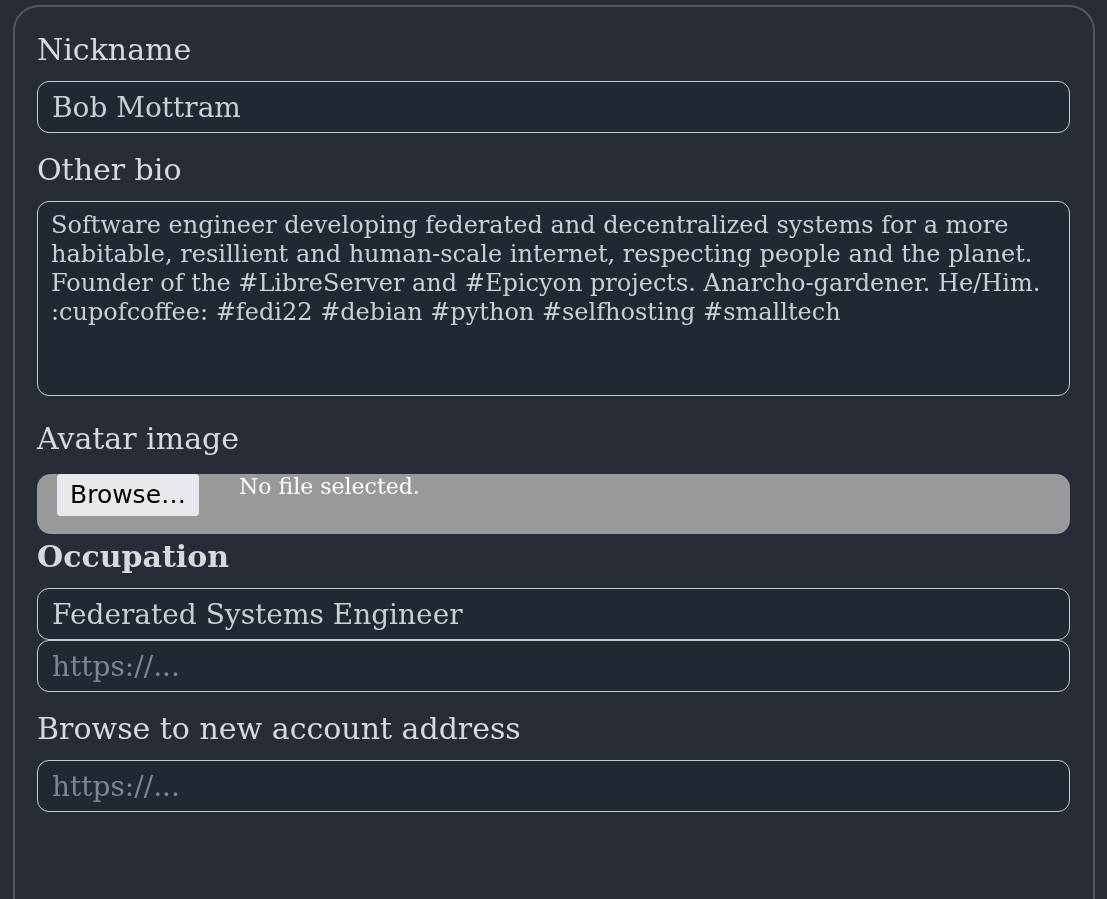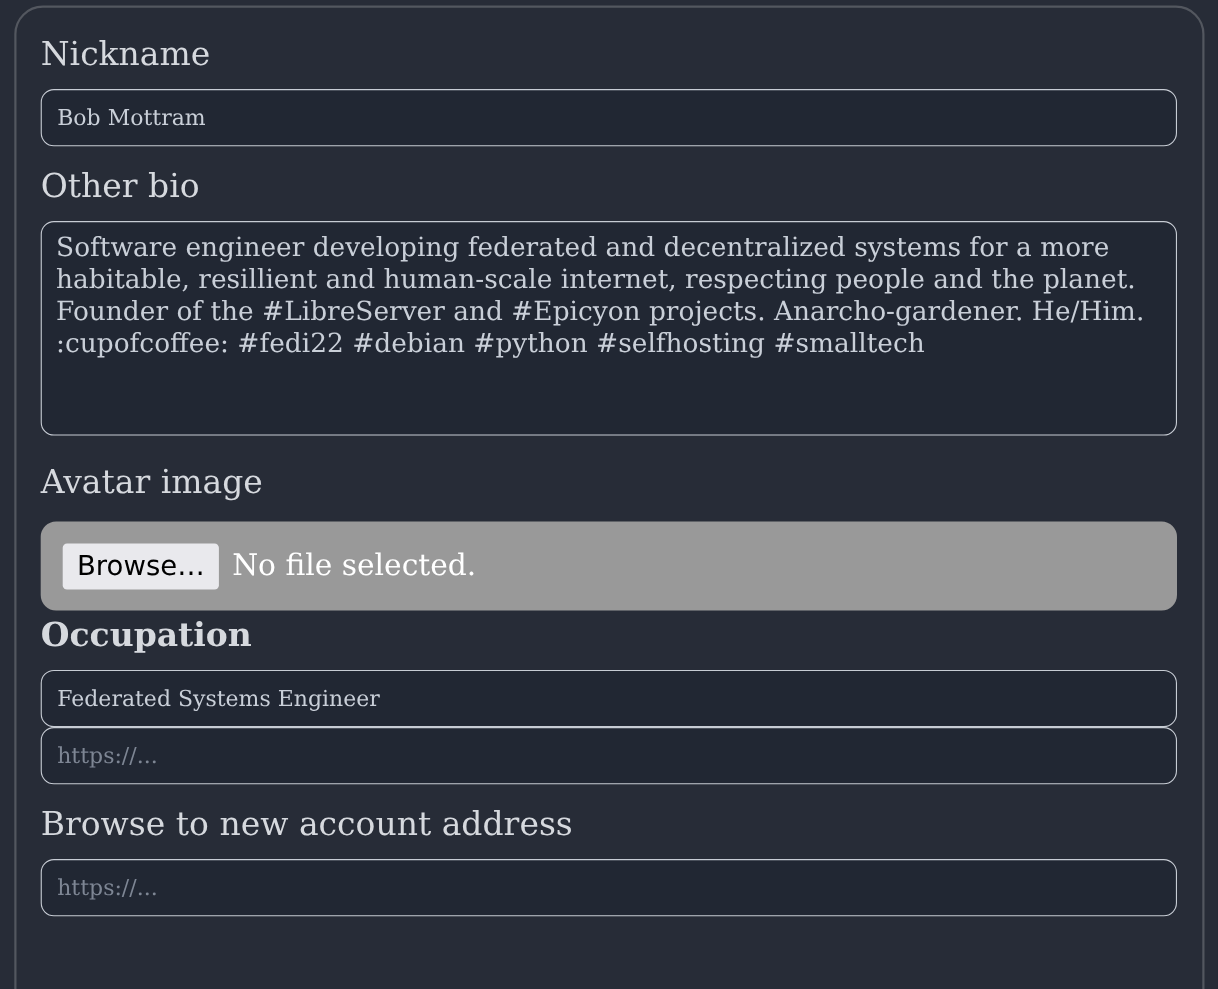--- a/index.html
+++ b/index.html
@@ -34,21 +34,21 @@
   .text-input {
     display: block;
     width: 100%;
     height: 52px;
     box-sizing: border-box;
     background: #212733;
     border: 1px solid #c7ccd4;
     border-radius: 12px;
     padding: 0 14px;
     font-family: "DejaVu Serif", serif;
-    font-size: 20px;
+    font-size: 28px;
     color: #c9cfd8;
     outline: none;
   }
   .text-input::placeholder { color: #7e8694; opacity: 1; }
   .bio-textarea {
     display: block;
     width: 100%;
     height: 195px;
     box-sizing: border-box;
     background: #212733;
@@ -57,42 +57,43 @@
     padding: 9px 13px;
     font-family: "DejaVu Serif", serif;
     font-size: 24px;
     line-height: 29px;
     color: #c9cfd8;
     resize: none;
     outline: none;
     overflow: hidden;
   }
   .file-input {
-    height: 81px;
+    height: 60px;
     background: #999999;
     border-radius: 14px;
     display: flex;
-    align-items: center;
+    align-items: flex-start;
     cursor: pointer;
+    gap: 28px;
   }
   .browse-btn {
     margin-left: 20px;
     background: #e9e9ed;
     color: #000000;
     font-family: "DejaVu Sans", sans-serif;
     font-size: 25px;
     line-height: 32px;
     padding: 5px 13px;
     border-radius: 4px;
     white-space: nowrap;
   }
   .file-status {
     margin-left: 12px;
     color: #ffffff;
-    font-size: 27px;
+    font-size: 22px;
     white-space: nowrap;
   }
 </style>
 </head>
 <body>
 
 <div class="panel">
 
   <div class="field">
     <div class="label">Nickname</div>

